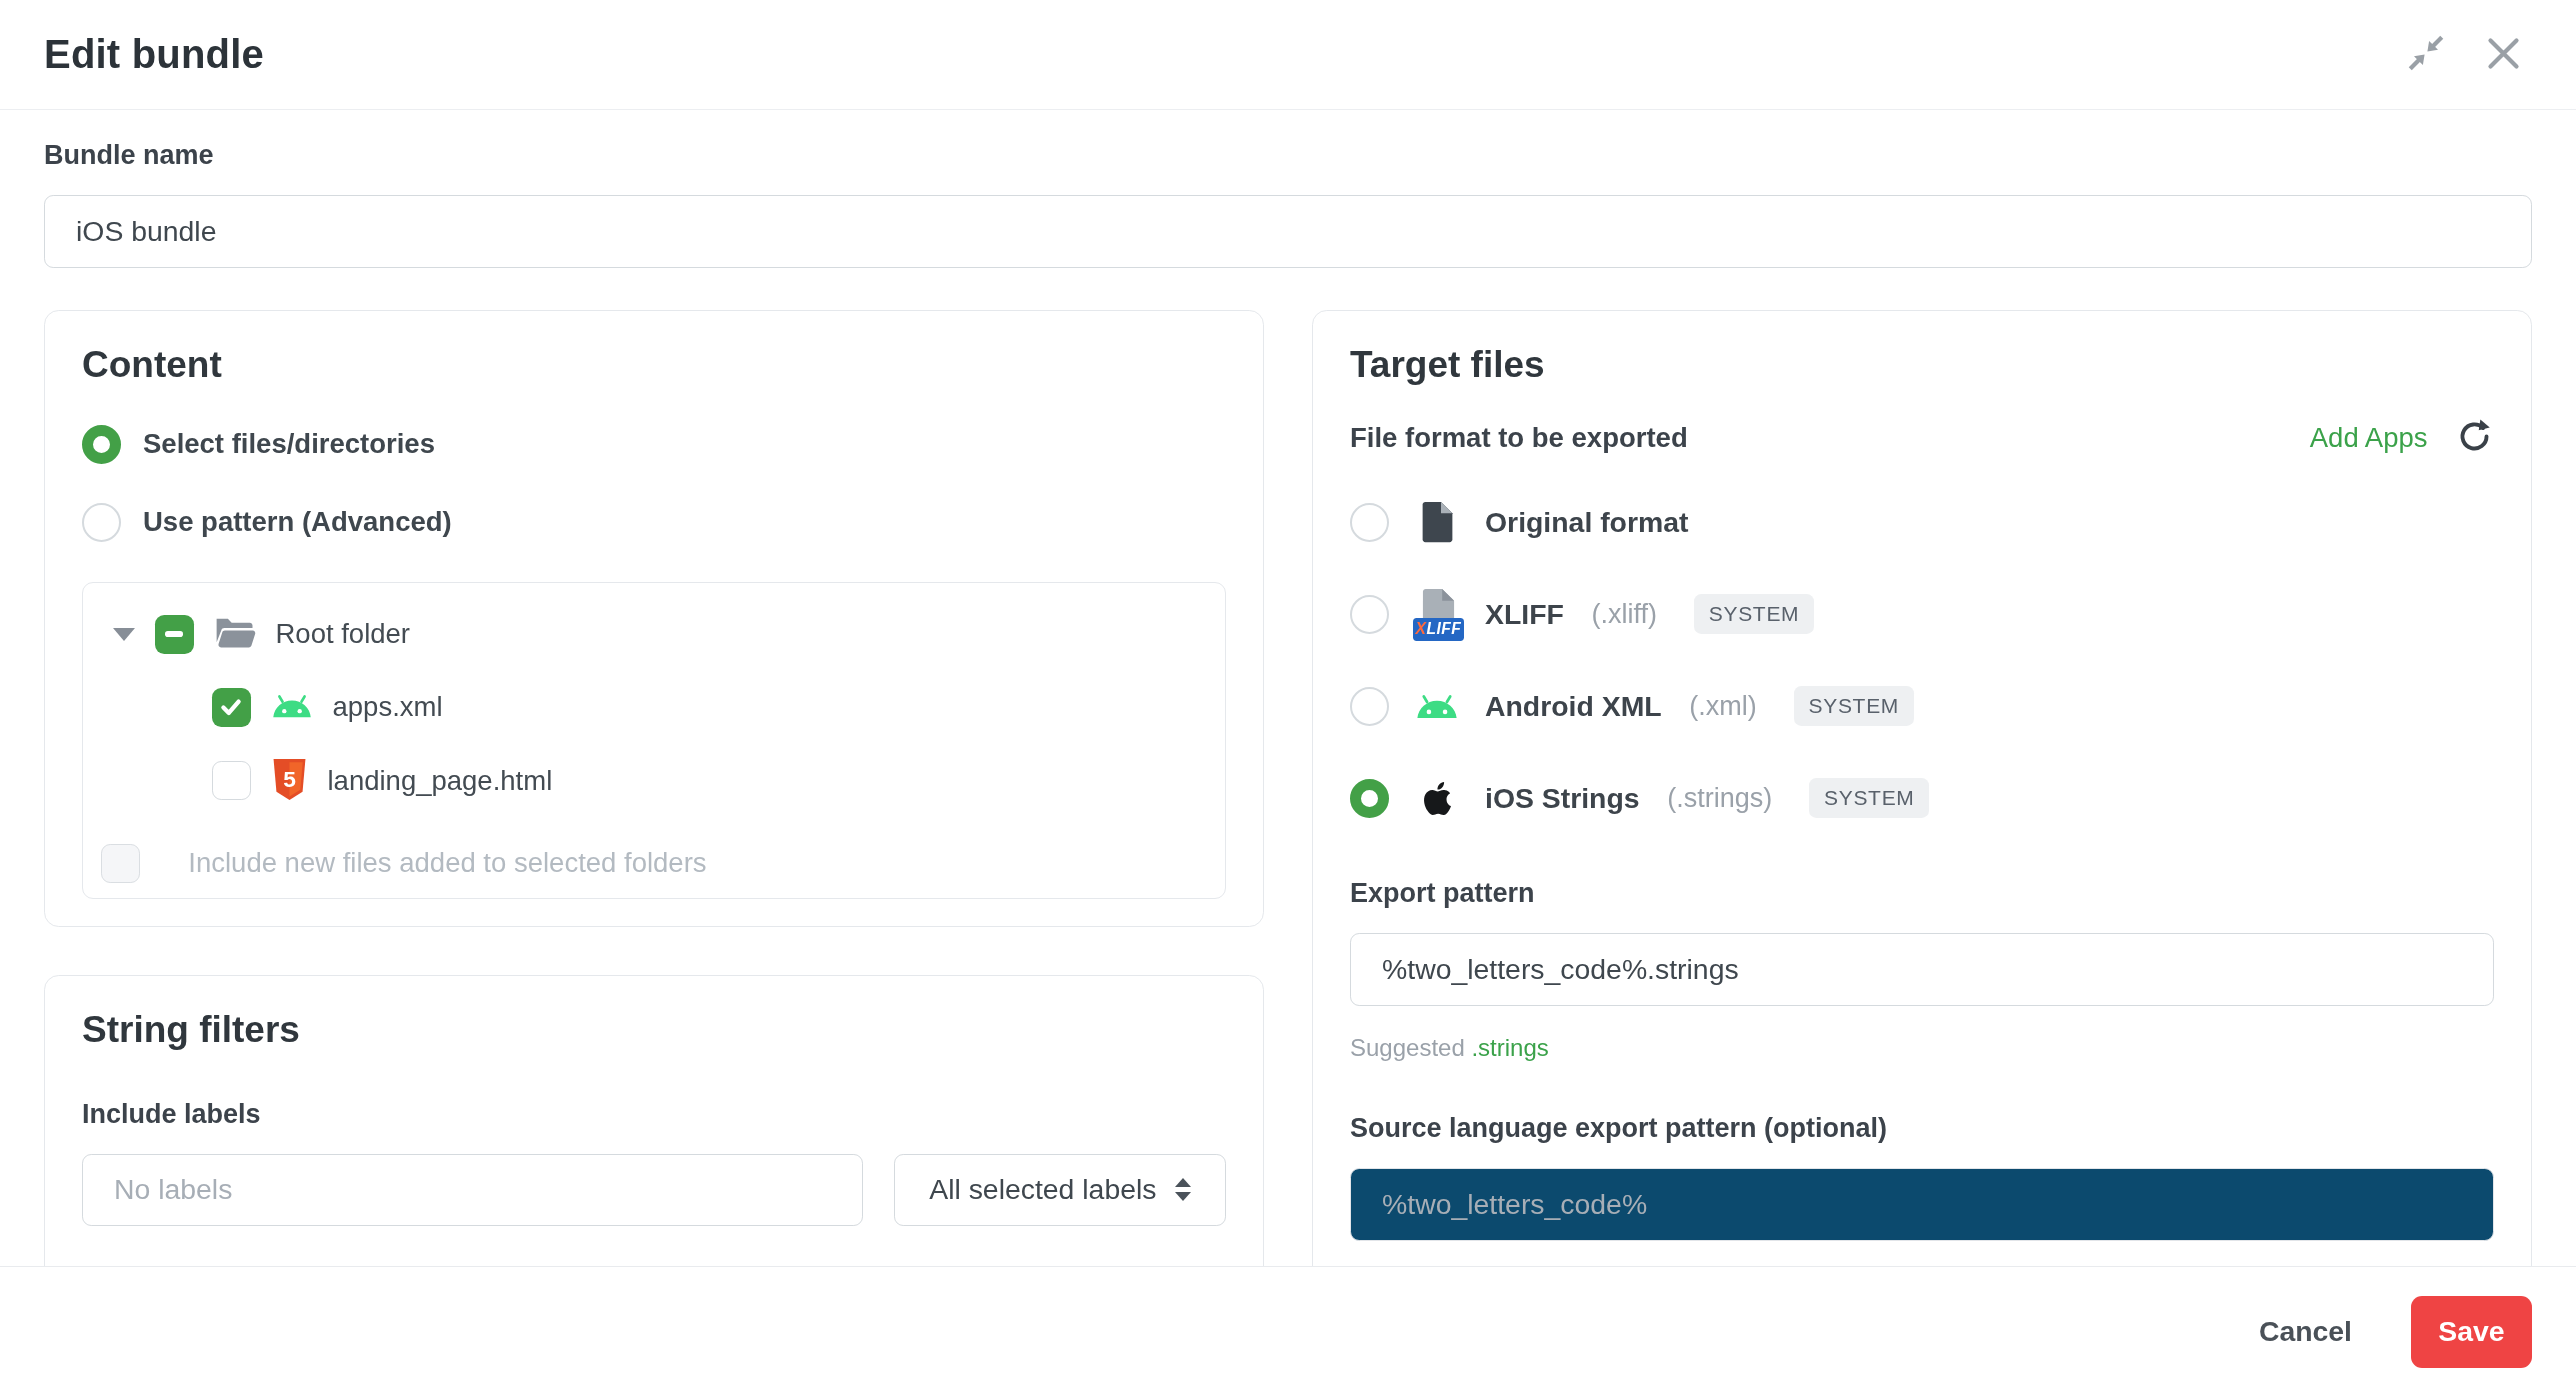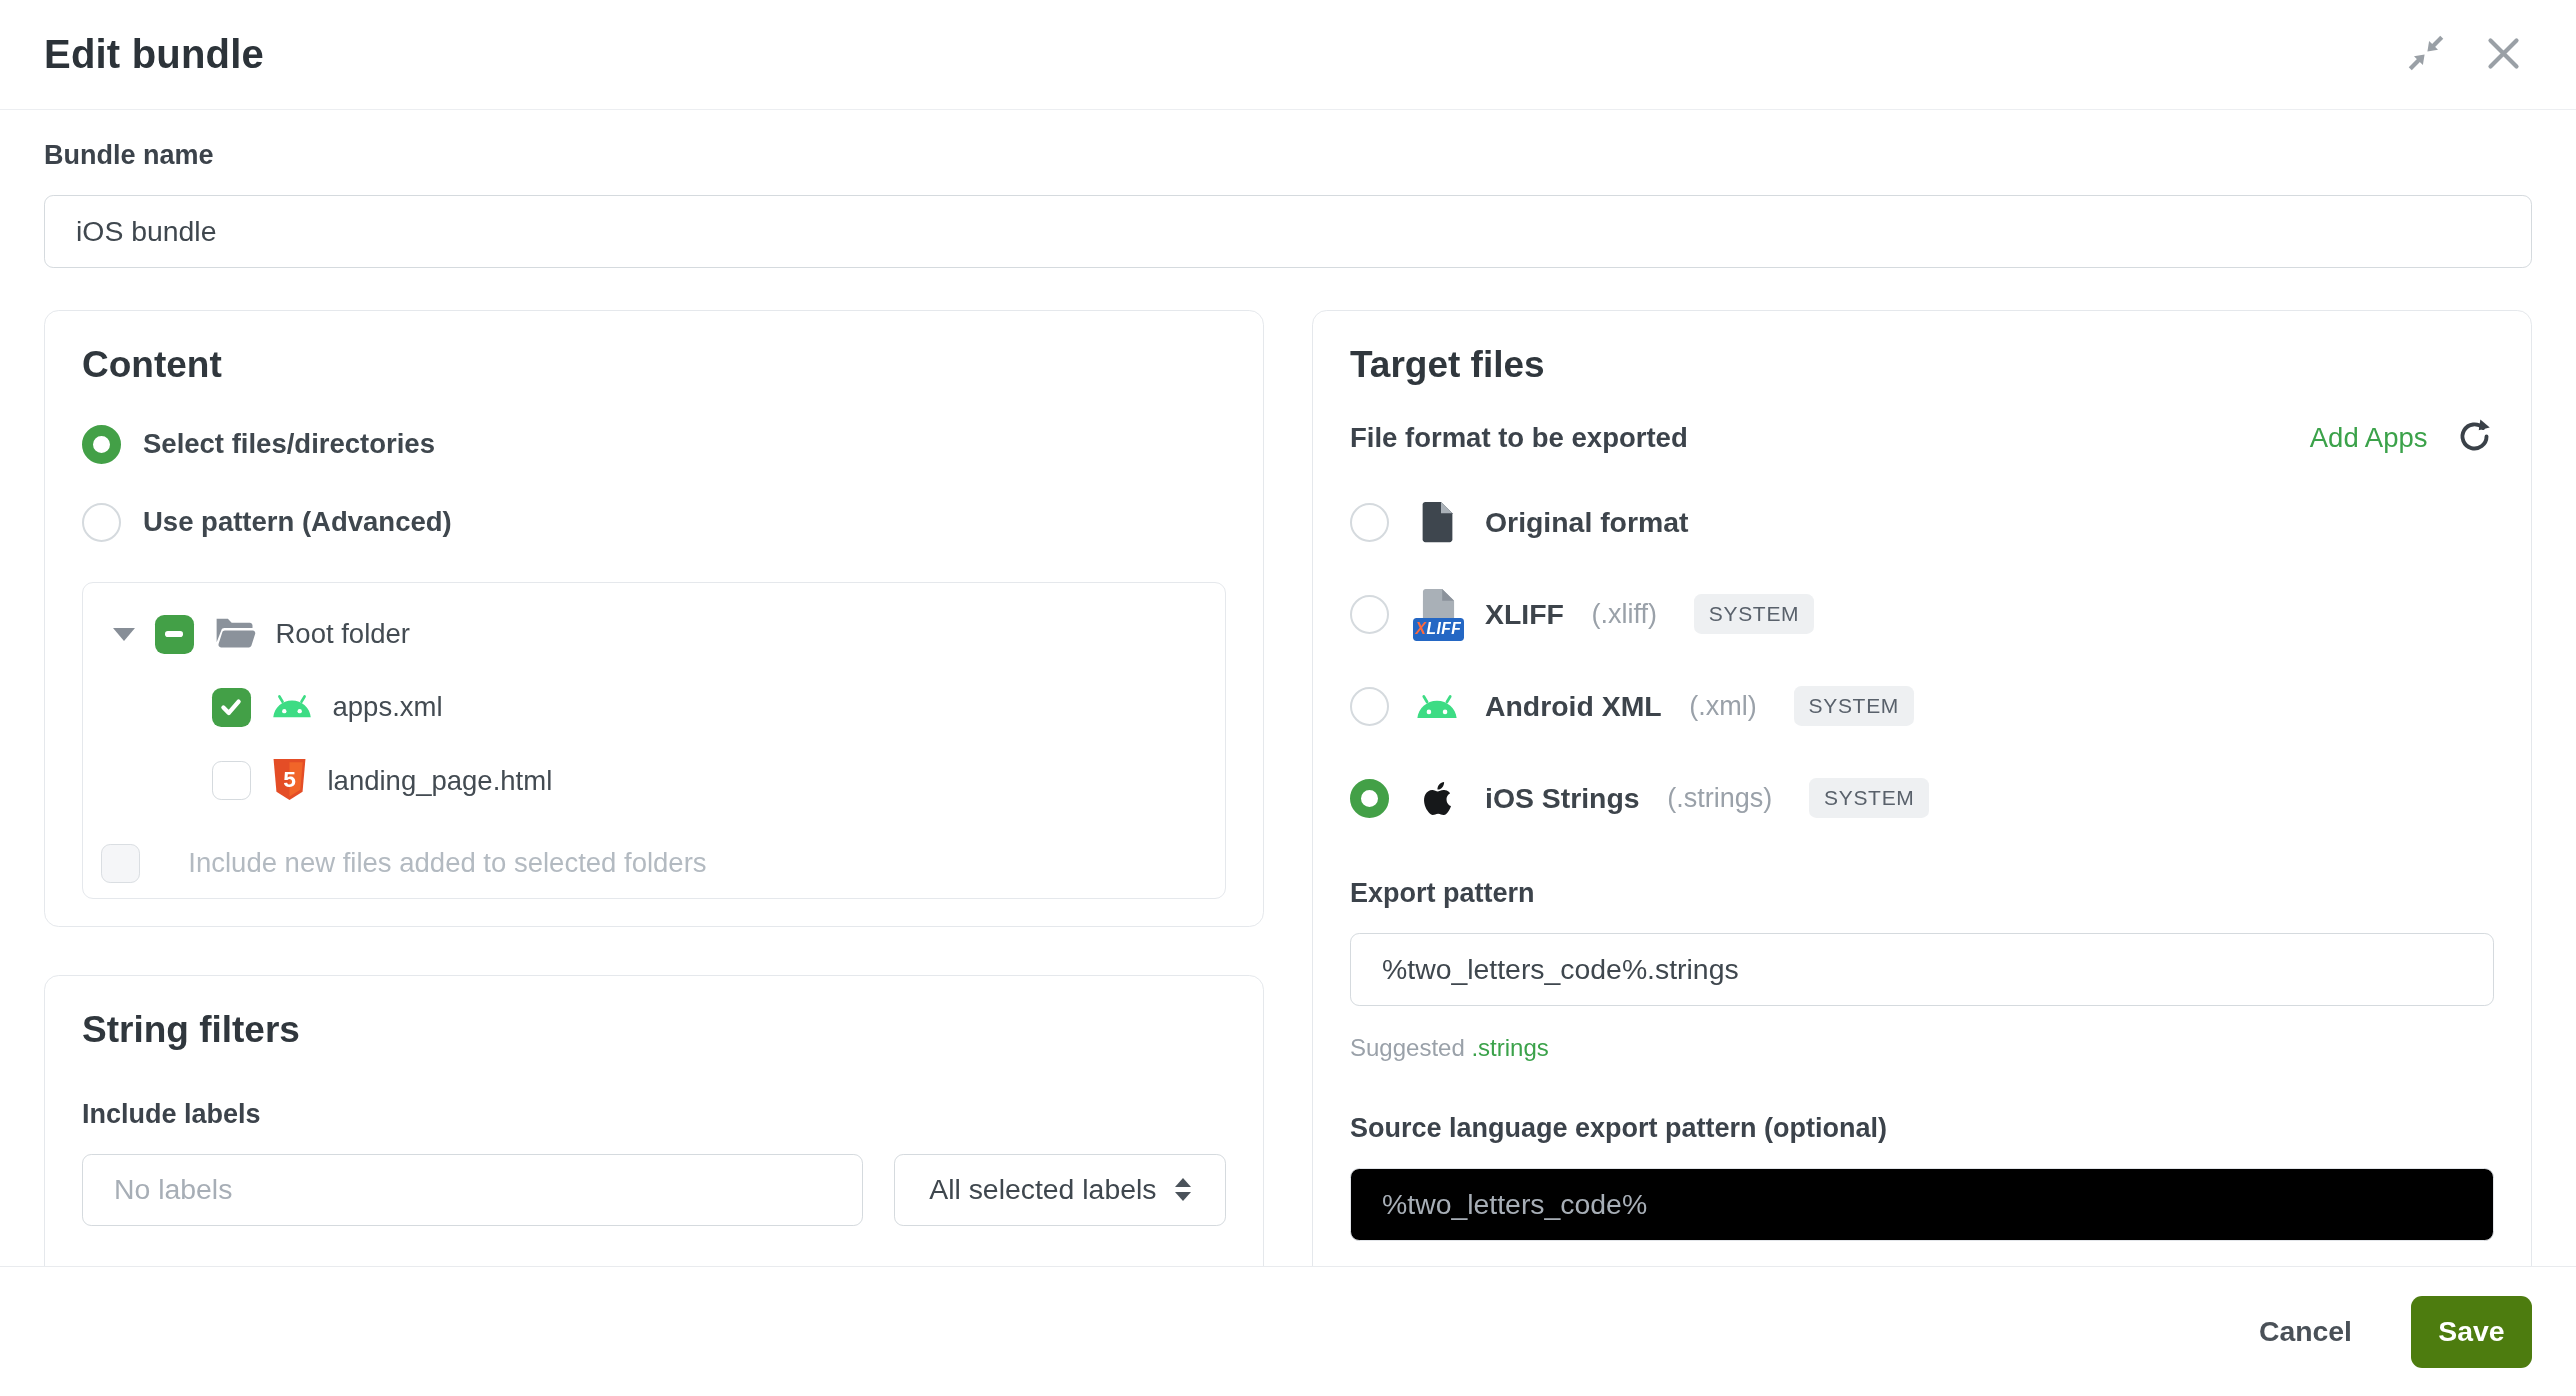--- a/index.html
+++ b/index.html
@@ -100,21 +100,21 @@
   .format-ext { font-size: 27px; color: #9aa1a9; margin-left: 3.7px; }
   .badge {
     margin-left: 13px;
     background: #eef0f2; color: #59616b;
     font-size: 21px; letter-spacing: 0.7px;
     padding: 8.3px 14.7px; border-radius: 7.3px;
   }
   .sub-label { margin-top: 51px; font-size: 27px; font-weight: 700; color: #3c434b; }
   .suggested { margin-top: 28px; font-size: 24px; color: #9aa1a9; }
   .suggested .link { color: #3ba24a; cursor: pointer; }
-  .text-input.disabled { background: #000000; border-color: #e2e5e9; color: #a7aeb6; }
+  .text-input.disabled { background: #0c4a6e; border-color: #e2e5e9; color: #a7aeb6; }
   .helper { margin-top: 20px; font-size: 26px; color: #8f97a0; }
 
   
   .xliff-wrap { position: relative; width: 50px; height: 53px; }
   .xliff-wrap .doc { position: absolute; top: 0; left: 5.5px; }
   .xliff-banner {
     position: absolute; left: 0; bottom: 0;
     width: 51px; height: 23px; border-radius: 3.7px;
     background: #2467c4; color: #fff;
     font-size: 15.6px; font-weight: 700; font-style: italic;
@@ -126,21 +126,21 @@
   
   .modal-footer {
     position: absolute; left: 0; right: 0; bottom: 0; height: 130px;
     background: #fff; border-top: 1.8px solid #e9ebee;
     display: flex; align-items: center; justify-content: flex-end;
     padding-right: 44px; gap: 59px;
   }
   .cancel-btn { background: none; border: none; font-family: inherit; font-size: 28.4px; font-weight: 700; color: #4a5158; cursor: pointer; }
   .save-btn {
     width: 121px; height: 72px;
-    background: #4d7c0f; border: none; border-radius: 11px;
+    background: #ef4444; border: none; border-radius: 11px;
     font-family: inherit; font-size: 28.4px; font-weight: 700; color: #fff; cursor: pointer;
   }
 </style>
 </head>
 <body>
 
 <div class="modal-header">
   <div class="modal-title">Edit bundle</div>
   <div class="header-actions">
     <button class="icon-btn">

